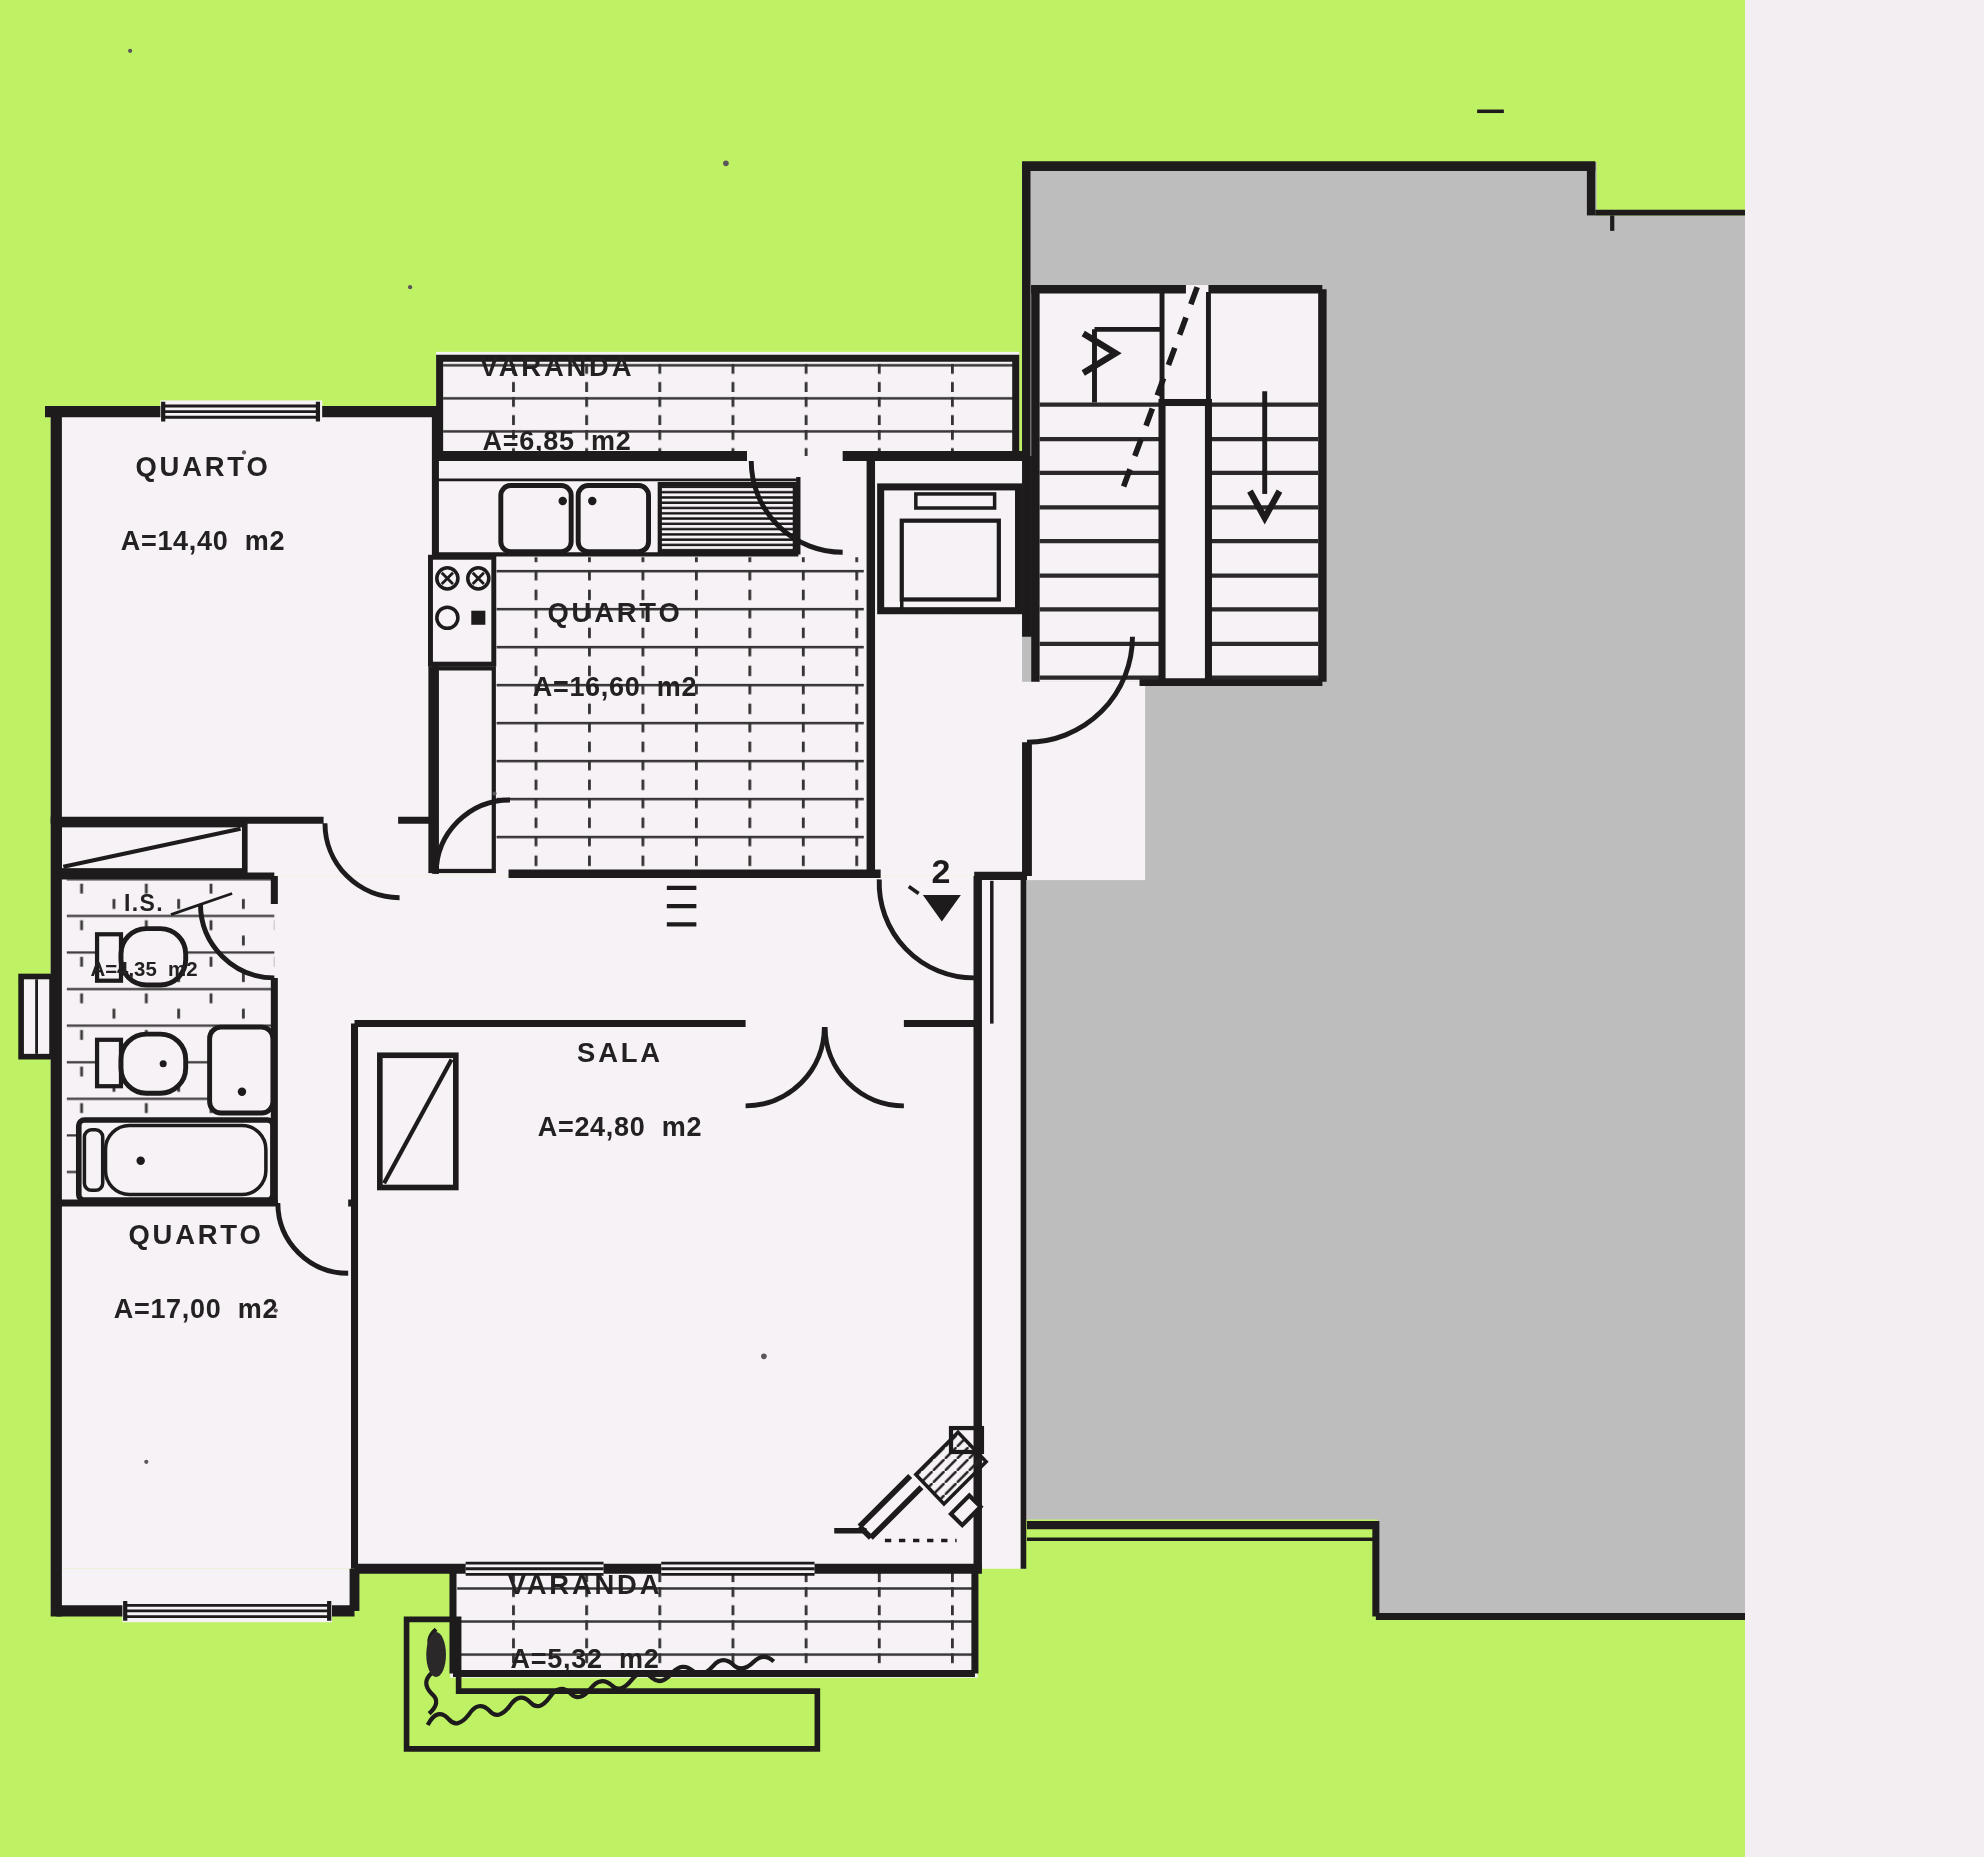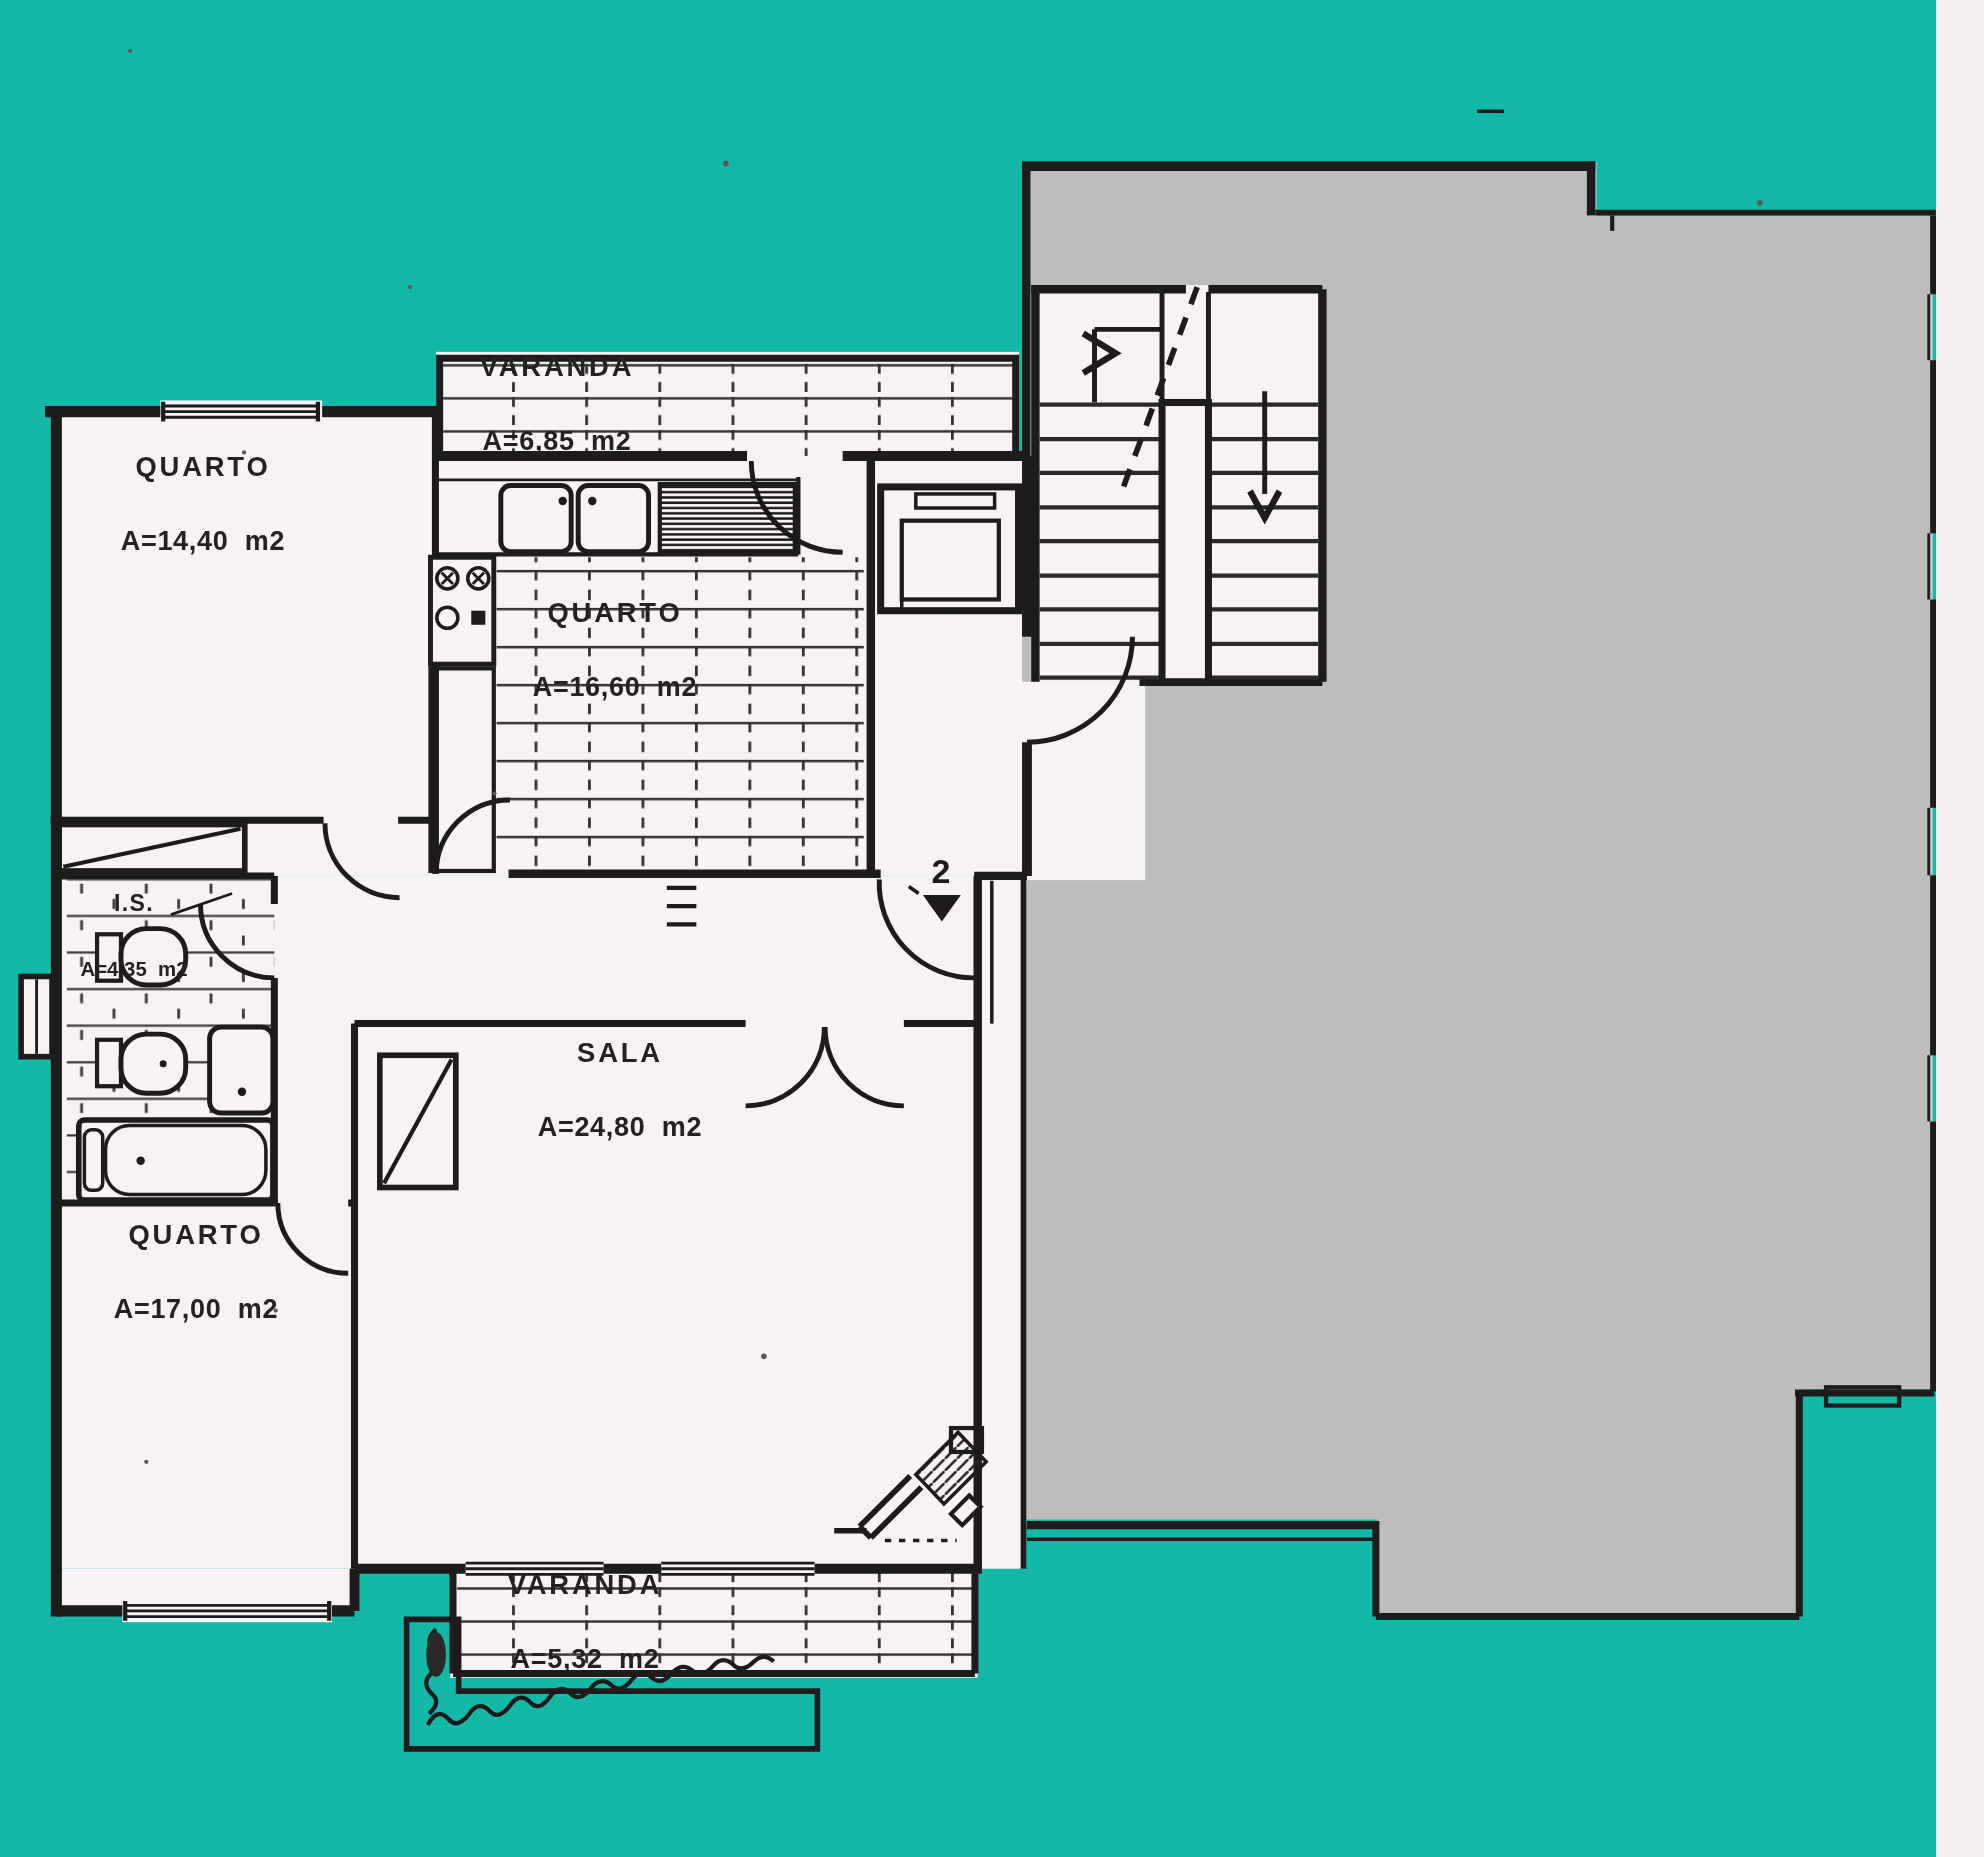--- a/index.html
+++ b/index.html
@@ -1,17 +1,17 @@
 <!DOCTYPE html>
 <html style="font-size:11.3px"><head>
 <meta charset="utf-8">
 <style>
   html,body{margin:0;padding:0;background:#f2eef1;}
-  #sheet{position:relative;width:1936px;height:1858px;background:#14b8a6;overflow:hidden;
-         font-family:"Liberation Sans", sans-serif;}
+  #sheet{position:relative;width:1735px;height:1858px;background:#bef264;overflow:hidden;
+         font-family:"Liberation Sans", sans-serif;padding-left:10px;}
   #plan-svg{position:absolute;left:0;top:0;}
   .lbl{position:absolute;transform:translate(-50%,-50%);text-align:center;color:#232122;
        font-weight:700;line-height:1.5;white-space:pre;}
   .lbl .n{font-size:27.4px;letter-spacing:2.8px;}
   .lbl .a{font-size:27px;letter-spacing:0.7px;}
   .lbl.small .n{font-size:23px;letter-spacing:1.4px;}
   .lbl.small .a{font-size:20.4px;letter-spacing:0;}
   .unit{position:absolute;transform:translate(-50%,-50%);font-weight:700;font-size:34px;color:#1d1b1c;}
 </style>
 </head>
@@ -232,21 +232,21 @@
     <div class="a">A=6,85  m2</div>
   </div>
   <div class="lbl" style="left:203px;top:504px">
     <div class="n">QUARTO</div>
     <div class="a">A=14,40  m2</div>
   </div>
   <div class="lbl" style="left:615px;top:650px">
     <div class="n">QUARTO</div>
     <div class="a">A=16,60  m2</div>
   </div>
-  <div class="lbl small" style="left:134px;top:935px">
+  <div class="lbl small" style="left:144px;top:935px">
     <div class="n">I.S.</div>
     <div class="a">A=4,35  m2</div>
   </div>
   <div class="lbl" style="left:620px;top:1090px">
     <div class="n">SALA</div>
     <div class="a">A=24,80  m2</div>
   </div>
   <div class="lbl" style="left:196px;top:1272px">
     <div class="n">QUARTO</div>
     <div class="a">A=17,00  m2</div>

